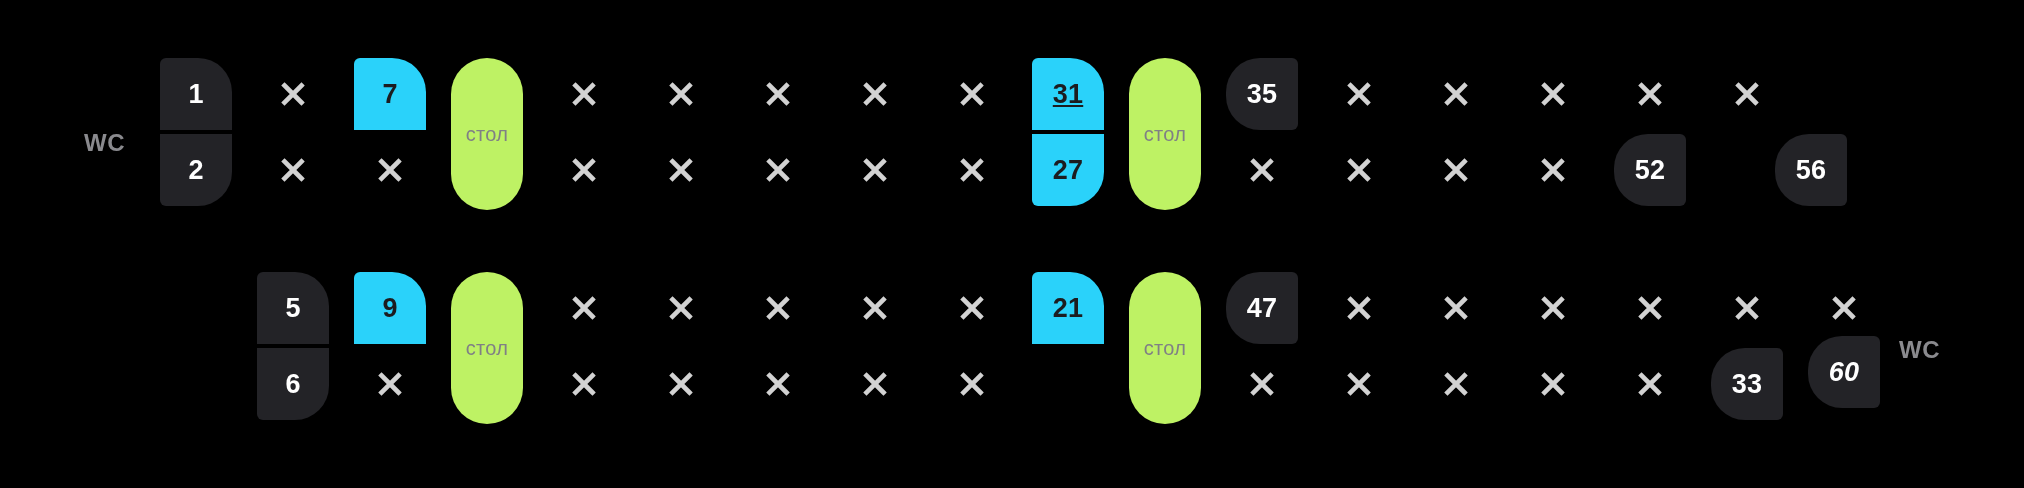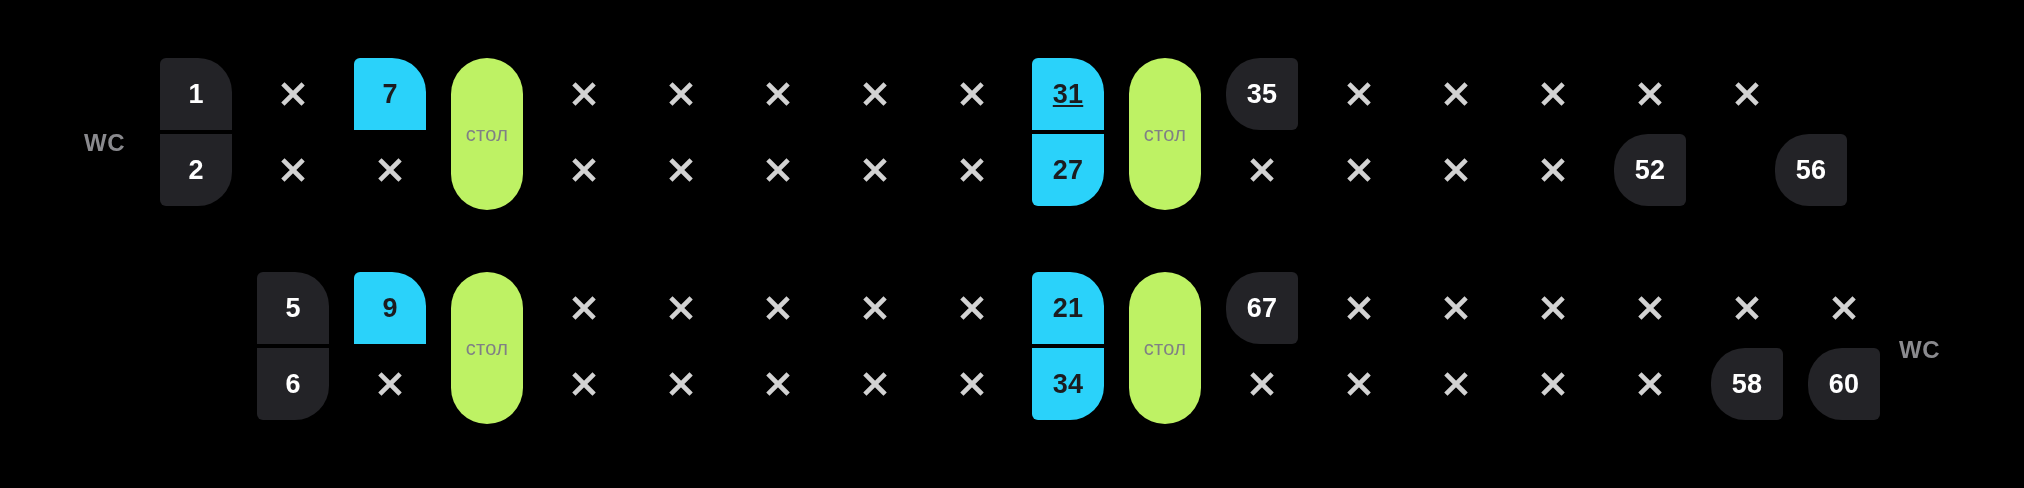--- a/index.html
+++ b/index.html
@@ -267,21 +267,21 @@
     </div>
     <div class="cell cross" style="left: 936px; top: 272px;">
       <svg width="26" height="26" viewBox="0 0 26 26" aria-hidden="true">
         <path d="M4.5 4.5 L21.5 21.5 M21.5 4.5 L4.5 21.5" stroke="#d2d2d2" stroke-width="4.6" stroke-linecap="square" fill="none"></path>
       </svg>
     </div>
     <div class="cell seat selected face-right top" style="left: 1032px; top: 272px;">
       <span>21</span>
     </div>
     <div class="cell seat free face-left single" style="left: 1226px; top: 272px;">
-      <span>67</span>
+      <span>47</span>
     </div>
     <div class="cell cross" style="left: 1323px; top: 272px;">
       <svg width="26" height="26" viewBox="0 0 26 26" aria-hidden="true">
         <path d="M4.5 4.5 L21.5 21.5 M21.5 4.5 L4.5 21.5" stroke="#d2d2d2" stroke-width="4.6" stroke-linecap="square" fill="none"></path>
       </svg>
     </div>
     <div class="cell cross" style="left: 1420px; top: 272px;">
       <svg width="26" height="26" viewBox="0 0 26 26" aria-hidden="true">
         <path d="M4.5 4.5 L21.5 21.5 M21.5 4.5 L4.5 21.5" stroke="#d2d2d2" stroke-width="4.6" stroke-linecap="square" fill="none"></path>
       </svg>
@@ -332,23 +332,20 @@
     <div class="cell cross" style="left: 839px; top: 348px;">
       <svg width="26" height="26" viewBox="0 0 26 26" aria-hidden="true">
         <path d="M4.5 4.5 L21.5 21.5 M21.5 4.5 L4.5 21.5" stroke="#d2d2d2" stroke-width="4.6" stroke-linecap="square" fill="none"></path>
       </svg>
     </div>
     <div class="cell cross" style="left: 936px; top: 348px;">
       <svg width="26" height="26" viewBox="0 0 26 26" aria-hidden="true">
         <path d="M4.5 4.5 L21.5 21.5 M21.5 4.5 L4.5 21.5" stroke="#d2d2d2" stroke-width="4.6" stroke-linecap="square" fill="none"></path>
       </svg>
     </div>
-    <div class="cell seat selected face-right bottom" style="left: 1032px; top: 348px;">
-      <span>34</span>
-    </div>
     <div class="cell cross" style="left: 1226px; top: 348px;">
       <svg width="26" height="26" viewBox="0 0 26 26" aria-hidden="true">
         <path d="M4.5 4.5 L21.5 21.5 M21.5 4.5 L4.5 21.5" stroke="#d2d2d2" stroke-width="4.6" stroke-linecap="square" fill="none"></path>
       </svg>
     </div>
     <div class="cell cross" style="left: 1323px; top: 348px;">
       <svg width="26" height="26" viewBox="0 0 26 26" aria-hidden="true">
         <path d="M4.5 4.5 L21.5 21.5 M21.5 4.5 L4.5 21.5" stroke="#d2d2d2" stroke-width="4.6" stroke-linecap="square" fill="none"></path>
       </svg>
     </div>
@@ -361,20 +358,20 @@
       <svg width="26" height="26" viewBox="0 0 26 26" aria-hidden="true">
         <path d="M4.5 4.5 L21.5 21.5 M21.5 4.5 L4.5 21.5" stroke="#d2d2d2" stroke-width="4.6" stroke-linecap="square" fill="none"></path>
       </svg>
     </div>
     <div class="cell cross" style="left: 1614px; top: 348px;">
       <svg width="26" height="26" viewBox="0 0 26 26" aria-hidden="true">
         <path d="M4.5 4.5 L21.5 21.5 M21.5 4.5 L4.5 21.5" stroke="#d2d2d2" stroke-width="4.6" stroke-linecap="square" fill="none"></path>
       </svg>
     </div>
     <div class="cell seat free face-left single" style="left: 1711px; top: 348px;">
-      <span>58</span>
-    </div>
-    <div class="cell seat free face-left single" style="left: 1808px; top: 348px;">
+      <span>33</span>
+    </div>
+    <div class="cell seat free face-left single" style="left: 1808px; top: 336px; font-style: italic;">
       <span>60</span>
     </div>
     <div class="wc-label" style="left: 84px; top: 129px; color: rgb(138, 138, 142);">WC</div>
     <div class="wc-label" style="left: 1899px; top: 336px; color: rgb(138, 138, 142);">WC</div>
   </div>
 
 </body></html>

